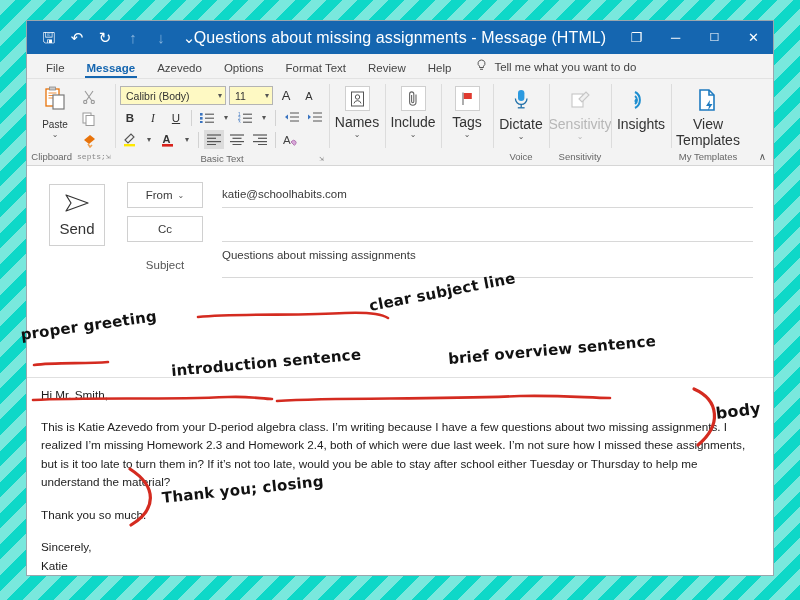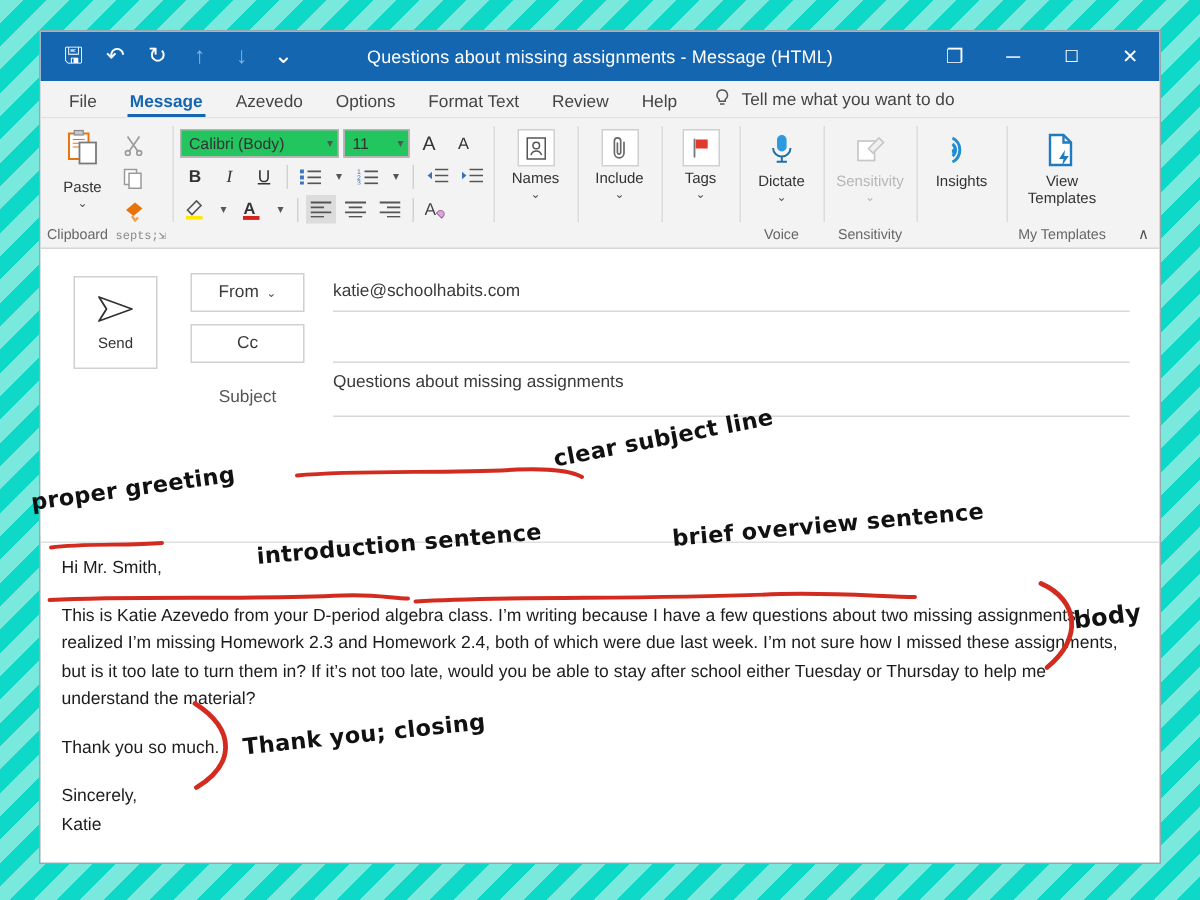--- a/index.html
+++ b/index.html
@@ -31,21 +31,21 @@
     display:flex; align-items:center; color:#fff; position:relative;
   }
   .qat { display:flex; align-items:center; padding-left:9px; gap:2px; }
   .qat .qbtn {
     width:26px; height:25px; display:flex; align-items:center; justify-content:center;
     font-size:15px; line-height:1; color:#ffffff;
   }
   .qat .qbtn.dim { color:#85b2dc; }
   .titletext {
     position:absolute; left:0; right:0; text-align:center;
-    font-size:12px; color:#ffffff; pointer-events:none;
+    font-size:16px; color:#ffffff; pointer-events:none;
     letter-spacing:.1px;
   }
   .wincontrols { margin-left:auto; display:flex; height:33px; }
   .wincontrols div {
     width:39px; height:33px; display:flex; align-items:center; justify-content:center;
     font-size:13px; color:#ffffff;
   }
   .wincontrols div.sq { font-size:11px; }
 
   
@@ -93,56 +93,56 @@
     width:46px; padding-top:3px;
   }
   .bigbtn .lbl { font-size:10px; color:#333; margin-top:2px; }
   .bigbtn .car { font-size:8px; color:#555; line-height:9px; }
   .smallcol { display:flex; flex-direction:column; gap:3px; padding-top:4px; }
   .sicon { width:22px; height:19px; display:flex; align-items:center; justify-content:center; }
 
   
   .bt-row { display:flex; align-items:center; gap:3px; margin-bottom:3px; }
   .combo {
-    border:1px solid #b4b4b4; background:#22c55e; height:19px;
+    border:1px solid #b4b4b4; background:#fef9c3; height:19px;
     display:flex; align-items:center; padding:0 3px 0 5px; font-size:10.5px; color:#333;
   }
   .combo .cv { flex:1; white-space:nowrap; overflow:hidden; }
   .combo .cc { font-size:8px; color:#555; margin-left:4px; }
   .tbtn {
     width:20px; height:19px; display:flex; align-items:center; justify-content:center;
     font-size:11.5px; color:#333;
   }
   .tbtn.on { background:#dcdcdc; }
   .vdiv { width:1px; height:16px; background:#d2d2d2; margin:0 2px; }
 
   
   .ibtn {
     display:flex; flex-direction:column; align-items:center; width:50px; padding-top:3px;
   }
   .ibtn .box {
     width:25px; height:25px; border:1px solid #cfcfcf; background:#fff;
     display:flex; align-items:center; justify-content:center;
   }
-  .ibtn .lbl { font-size:10px; color:#333; margin-top:3px; white-space:nowrap; }
+  .ibtn .lbl { font-size:14px; color:#333; margin-top:3px; white-space:nowrap; }
   .ibtn .car { font-size:8px; color:#555; line-height:9px; }
   .ibtn.disabled .lbl, .ibtn.disabled .car { color:#b7b7b7; }
   .ibtn.plain .box { border:none; background:none; width:30px; height:27px; }
   .ribbon-collapse {
     position:absolute; right:7px; bottom:3px; font-size:10px; color:#555;
   }
 
   
   .compose { flex:1; display:flex; padding:16px 20px 0 14px; background:#fff; }
   .sendbox {
     width:56px; height:62px; border:1px solid #d0d0d0; background:#fff;
     display:flex; flex-direction:column; align-items:center; justify-content:center;
     margin-left:8px; margin-top:2px; flex:0 0 auto;
   }
-  .sendbox .lbl { font-size:10px; color:#333; margin-top:3px; }
+  .sendbox .lbl { font-size:15px; color:#333; margin-top:3px; }
   .fields { flex:1; margin-left:22px; }
   .frow { display:flex; align-items:flex-start; height:34px; }
   .fbtn {
     width:76px; height:26px; border:1px solid #d0d0d0; background:#fff;
     display:flex; align-items:center; justify-content:center; gap:5px;
     font-size:11.5px; color:#3a3a3a; flex:0 0 auto;
   }
   .fbtn .car { font-size:8px; color:#555; }
   .fval {
     flex:1; margin-left:19px; font-size:11.5px; color:#3a3a3a;
@@ -364,20 +364,24 @@
           </div>
           <div class="vdiv"></div>
           <div class="tbtn">
             <svg width="17" height="15" viewBox="0 0 17 15">
                 <text x="0" y="11.5" font-size="11.5" fill="#444" font-family="sans-serif">A</text>
                 <path d="M9 9 a2.4 2.4 0 1 1 3.4 3.4 l-1 1 -3.4-3.4z" fill="#d8a8d8" stroke="#a05aa0" stroke-width=".7"></path>
               </svg>
           </div>
         </div>
       </div>
+      <div class="rglabel">
+        <span>Basic Text</span>
+        <span class="dlg" style="position:absolute;right:5px">⇲</span>
+      </div>
     </div>
 
     <div class="rgroup" style="width:56px">
       <div class="rgbody" style="justify-content:center">
         <div class="ibtn">
           <div class="box">
             <svg width="15" height="16" viewBox="0 0 15 16">
                 <rect x="1.5" y="1" width="12" height="14" fill="#fff" stroke="#555" stroke-width="1"></rect>
                 <circle cx="7.5" cy="6" r="2.2" fill="none" stroke="#555" stroke-width="1"></circle>
                 <path d="M4 12.4 a3.6 3.6 0 0 1 7 0" fill="none" stroke="#555" stroke-width="1"></path>
@@ -522,21 +526,21 @@
     </div>
   </div>
 
   <div class="hrule"></div>
 
   <div class="mailbody">
     <p class="tight">Hi Mr. Smith,</p>
     <p>This is Katie Azevedo from your D-period algebra class. I’m writing because I have a few questions about two missing assignments. I realized I’m missing Homework 2.3 and Homework 2.4, both of which were due last week. I’m not sure how I missed these assignments, but is it too late to turn them in? If it’s not too late, would you be able to stay after school either Tuesday or Thursday to help me understand the material?</p>
     <p>Thank you so much.</p>
     <p style="margin-bottom:0">Sincerely,</p>
-    <p style="margin-bottom:16px">Katie</p>
+    <p style="margin-bottom:0">Katie</p>
   </div>
 </div>
 
 <svg class="ink" viewBox="0 0 800 600">
 
   <path d="M198 317 C240 313, 300 316, 345 313 C370 312, 383 315, 388 318" fill="none" stroke="#d42b20" stroke-width="2.6" stroke-linecap="round"></path>
 
   <path d="M34 365 C55 362, 85 364, 108 362" fill="none" stroke="#d42b20" stroke-width="2.6" stroke-linecap="round"></path>
 
   <path d="M33 400 C90 397, 160 400, 228 397 C250 396, 262 399, 272 399" fill="none" stroke="#d42b20" stroke-width="2.6" stroke-linecap="round"></path>

